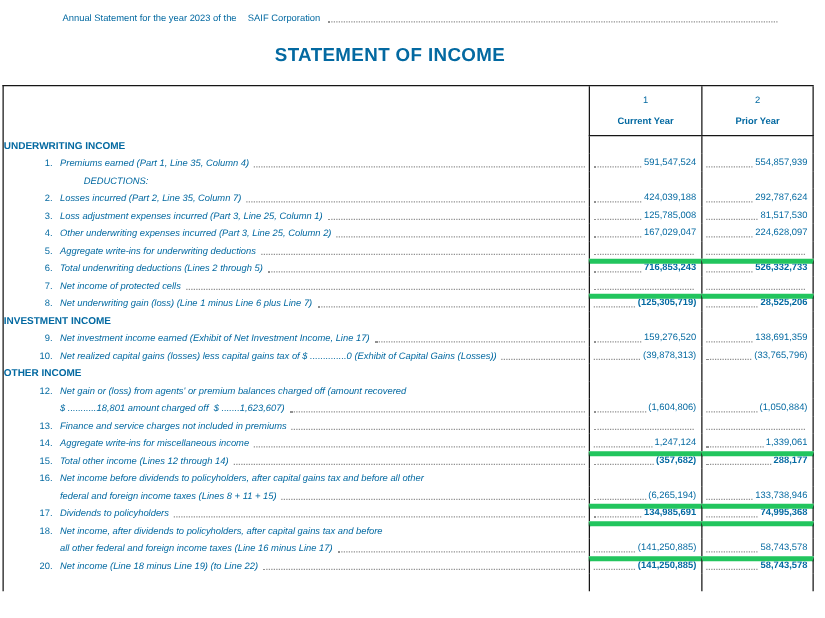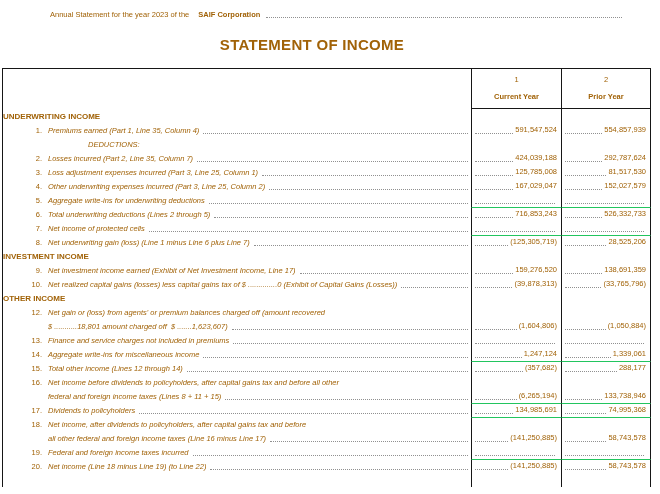--- a/index.html
+++ b/index.html
@@ -1,41 +1,41 @@
 <!DOCTYPE html>
 <html><head>
 <meta charset="utf-8">
 <style>
   html,body{margin:0;padding:0;background:#fff;}
   .page{position:relative;width:660px;height:494px;background:#ffffff;overflow:hidden;
-        font-family:"Liberation Sans", sans-serif;color:#a16207;}
+        font-family:"Liberation Sans", sans-serif;color:#0369a1;}
 
   
   .top-header{position:absolute;left:50px;top:9px;width:572px;display:flex;align-items:flex-end;}
   .ash-text{font-size:7.5px;line-height:11px;white-space:pre;}
-  .ash-company{font-size:7.5px;line-height:11px;font-weight:bold;margin-left:9px;white-space:pre;text-align:center;}
+  .ash-company{font-size:7.5px;line-height:11px;font-weight:normal;margin-left:9px;white-space:pre;text-align:center;}
   .ash-leader{flex:1;border-bottom:1px dotted #909090;margin:0 0 2px 6px;}
 
   
   .title{position:absolute;top:36px;left:0;width:624px;text-align:center;
          font-weight:bold;font-size:15px;letter-spacing:.3px;}
 
   
   .table{position:absolute;left:2px;top:68px;width:648px;
          border-top:1px solid #161616;border-left:1px solid #161616;}
   .row{display:flex;height:14px;box-sizing:border-box;}
   .cell{box-sizing:border-box;display:flex;align-items:flex-end;overflow:hidden;}
   .desc{width:468px;}
   .val{width:90px;border-left:1px solid #161616;}
   .val.last{border-right:1px solid #161616;}
-  .row.topline .val{border-top:1px solid #22c55e;}
+  .row.topline .val{border-top:4px solid #22c55e;font-weight:bold;}
 
   .num{flex:none;width:39px;text-align:right;font-size:7.5px;line-height:12px;white-space:pre;}
   .lbl{flex:none;margin-left:6px;font-size:7.5px;line-height:12px;white-space:pre;font-style:italic;}
-  .lbl.sub{margin-left:46px;}
+  .lbl.sub{margin-left:25px;}
   .leader{flex:1;border-bottom:1px dotted #909090;margin:0 3px 3px 4px;min-width:0;}
   .vleader{flex:1;border-bottom:1px dotted #909090;margin:0 0 3px 3px;min-width:0;}
   .vnum{flex:none;font-size:7.5px;line-height:12px;padding:0 4px 1px 2px;white-space:pre;}
 
   .desc.section{}
   .section-label{font-weight:bold;font-size:8px;line-height:13px;margin-bottom:0;}
 
   
   .thead{display:flex;height:40px;}
   .hcell{box-sizing:border-box;display:block;}
@@ -136,21 +136,21 @@
             <span class="num">4.</span>
             <span class="lbl">Other underwriting expenses incurred (Part 3, Line 25, Column 2)</span>
             <div class="leader"></div>
           </div>
           <div class="cell val">
             <div class="vleader"></div>
             <span class="vnum">167,029,047</span>
           </div>
           <div class="cell val last">
             <div class="vleader"></div>
-            <span class="vnum">152,027,579</span>
+            <span class="vnum">224,628,097</span>
           </div>
         </div>
         <div class="row">
           <div class="cell desc">
             <span class="num">5.</span>
             <span class="lbl">Aggregate write-ins for underwriting deductions</span>
             <div class="leader"></div>
           </div>
           <div class="cell val">
             <div class="vleader"></div>
@@ -372,35 +372,20 @@
           </div>
           <div class="cell val">
             <div class="vleader"></div>
             <span class="vnum">(141,250,885)</span>
           </div>
           <div class="cell val last">
             <div class="vleader"></div>
             <span class="vnum">58,743,578</span>
           </div>
         </div>
-        <div class="row">
-          <div class="cell desc">
-            <span class="num">19.</span>
-            <span class="lbl">Federal and foreign income taxes incurred</span>
-            <div class="leader"></div>
-          </div>
-          <div class="cell val">
-            <div class="vleader"></div>
-            <span class="vnum"></span>
-          </div>
-          <div class="cell val last">
-            <div class="vleader"></div>
-            <span class="vnum"></span>
-          </div>
-        </div>
         <div class="row topline">
           <div class="cell desc">
             <span class="num">20.</span>
             <span class="lbl">Net income (Line 18 minus Line 19) (to Line 22)</span>
             <div class="leader"></div>
           </div>
           <div class="cell val">
             <div class="vleader"></div>
             <span class="vnum">(141,250,885)</span>
           </div>

